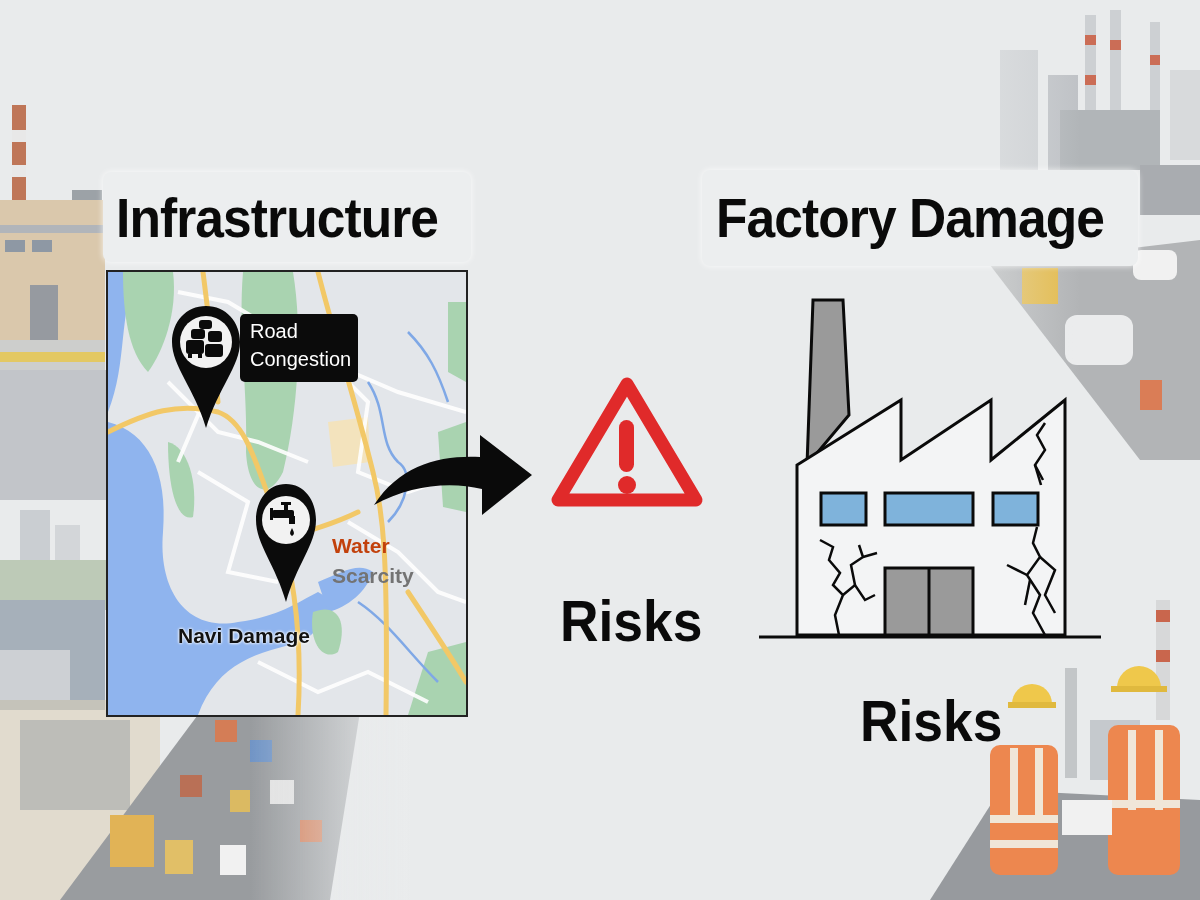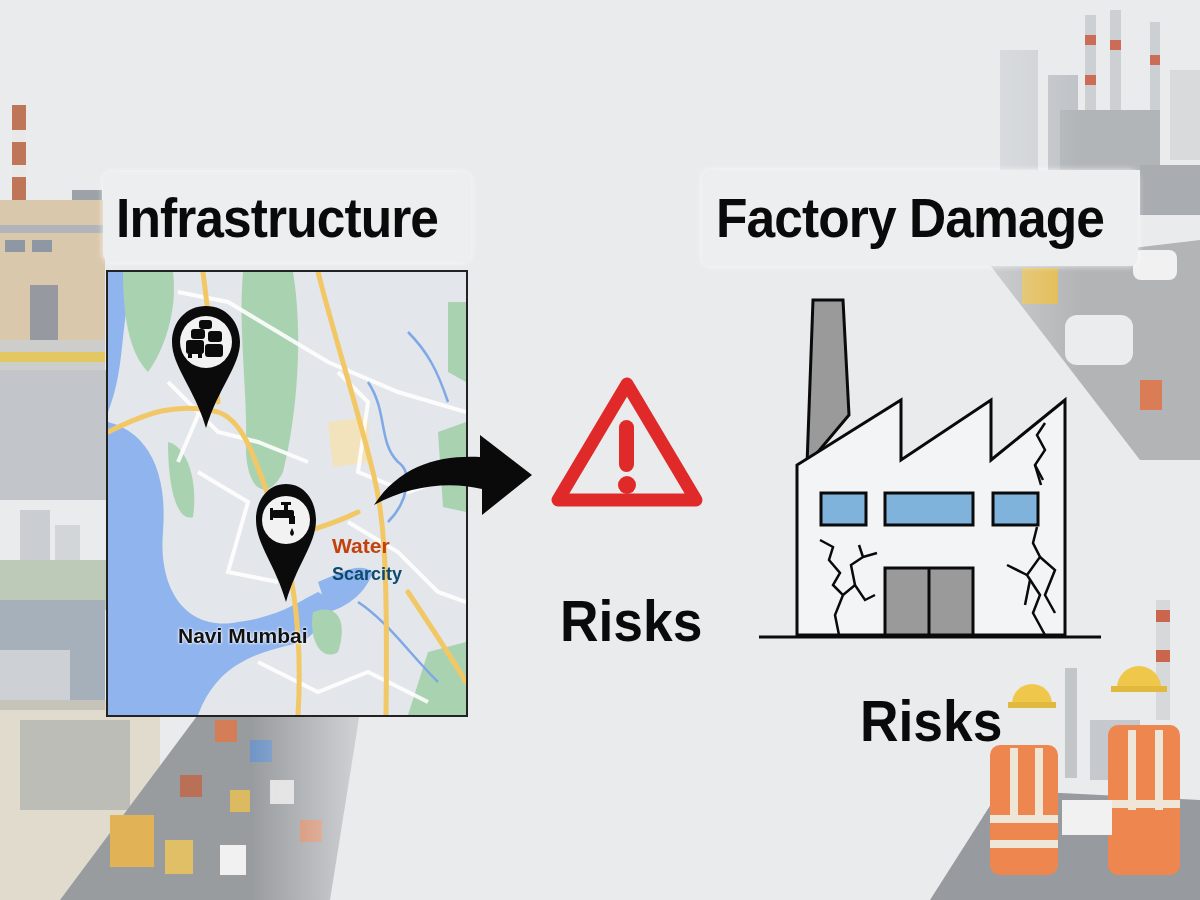--- a/index.html
+++ b/index.html
@@ -161,38 +161,42 @@
     <g fill="#0b0b0b">
       <rect x="29" y="16" width="13" height="9" rx="3"></rect>
       <rect x="21" y="25" width="14" height="10" rx="3"></rect>
       <rect x="38" y="27" width="14" height="11" rx="3"></rect>
       <rect x="16" y="36" width="18" height="14" rx="3"></rect>
       <rect x="35" y="40" width="18" height="13" rx="3"></rect>
       <rect x="18" y="50" width="4" height="4"></rect>
         <rect x="28" y="50" width="4" height="4"></rect>
     </g>
   </svg>
+  <div style="position:absolute;left:132px;top:42px;width:118px;height:68px;background:#0b0b0b;border-radius:5px;">
+    <div class="label" style="left:10px;top:6px;color:#fff;font-size:20px;font-weight:normal;">Road</div>
+    <div class="label" style="left:10px;top:34px;color:#fff;font-size:20px;font-weight:normal;">Congestion</div>
+  </div>
 
   
   <svg style="position:absolute;left:146px;top:210px;" width="64" height="122" viewBox="0 0 64 122">
     <path d="M32,2 C14,2 2,18 2,38 C2,62 22,84 32,120 C42,84 62,62 62,38 C62,18 50,2 32,2Z" fill="#0b0b0b"></path>
     <circle cx="32" cy="38" r="24" fill="#f2f2f2"></circle>
     <g fill="#0b0b0b">
       <rect x="27" y="20" width="10" height="3"></rect>
       <rect x="30" y="22" width="4" height="6"></rect>
       <rect x="18" y="28" width="22" height="8" rx="2"></rect>
       <rect x="16" y="26" width="3" height="12"></rect>
       <rect x="35" y="34" width="6" height="8"></rect>
       <path d="M38,46 C36,50 35,52 38,54 C41,52 40,50 38,46Z"></path>
     </g>
   </svg>
   <div class="label" style="left:224px;top:262px;color:#c2410c;font-size:21px;">Water</div>
-  <div class="label" style="left:224px;top:292px;color:#0c4a6e;font-size:18px;">Scarcity</div>
-
-  <div class="label" style="left:70px;top:352px;color:#111;font-size:21px;text-shadow:0 0 3px #fff,0 0 3px #fff;">Navi Mumbai</div>
+  <div class="label" style="left:224px;top:292px;color:#737373;font-size:21px;">Scarcity</div>
+
+  <div class="label" style="left:70px;top:352px;color:#111;font-size:21px;text-shadow:0 0 3px #fff,0 0 3px #fff;">Navi Damage</div>
 </div>
 
 <svg style="position:absolute;left:370px;top:415px;" width="170" height="100" viewBox="0 0 170 100">
   <path d="M4,90 C30,50 70,40 110,42 L110,20 L162,60 L112,100 L112,74 C80,66 40,70 4,90Z" fill="#0a0a0a"></path>
 </svg>
 
 <svg style="position:absolute;left:550px;top:372px;" width="155" height="140" viewBox="0 0 155 140">
   <path d="M77,12 L146,128 L8,128 Z" fill="none" stroke="#e02a2a" stroke-width="13" stroke-linejoin="round"></path>
   <rect x="69" y="48" width="15" height="52" rx="7.5" fill="#e02a2a"></rect>
   <circle cx="77" cy="113" r="9" fill="#e02a2a"></circle>

